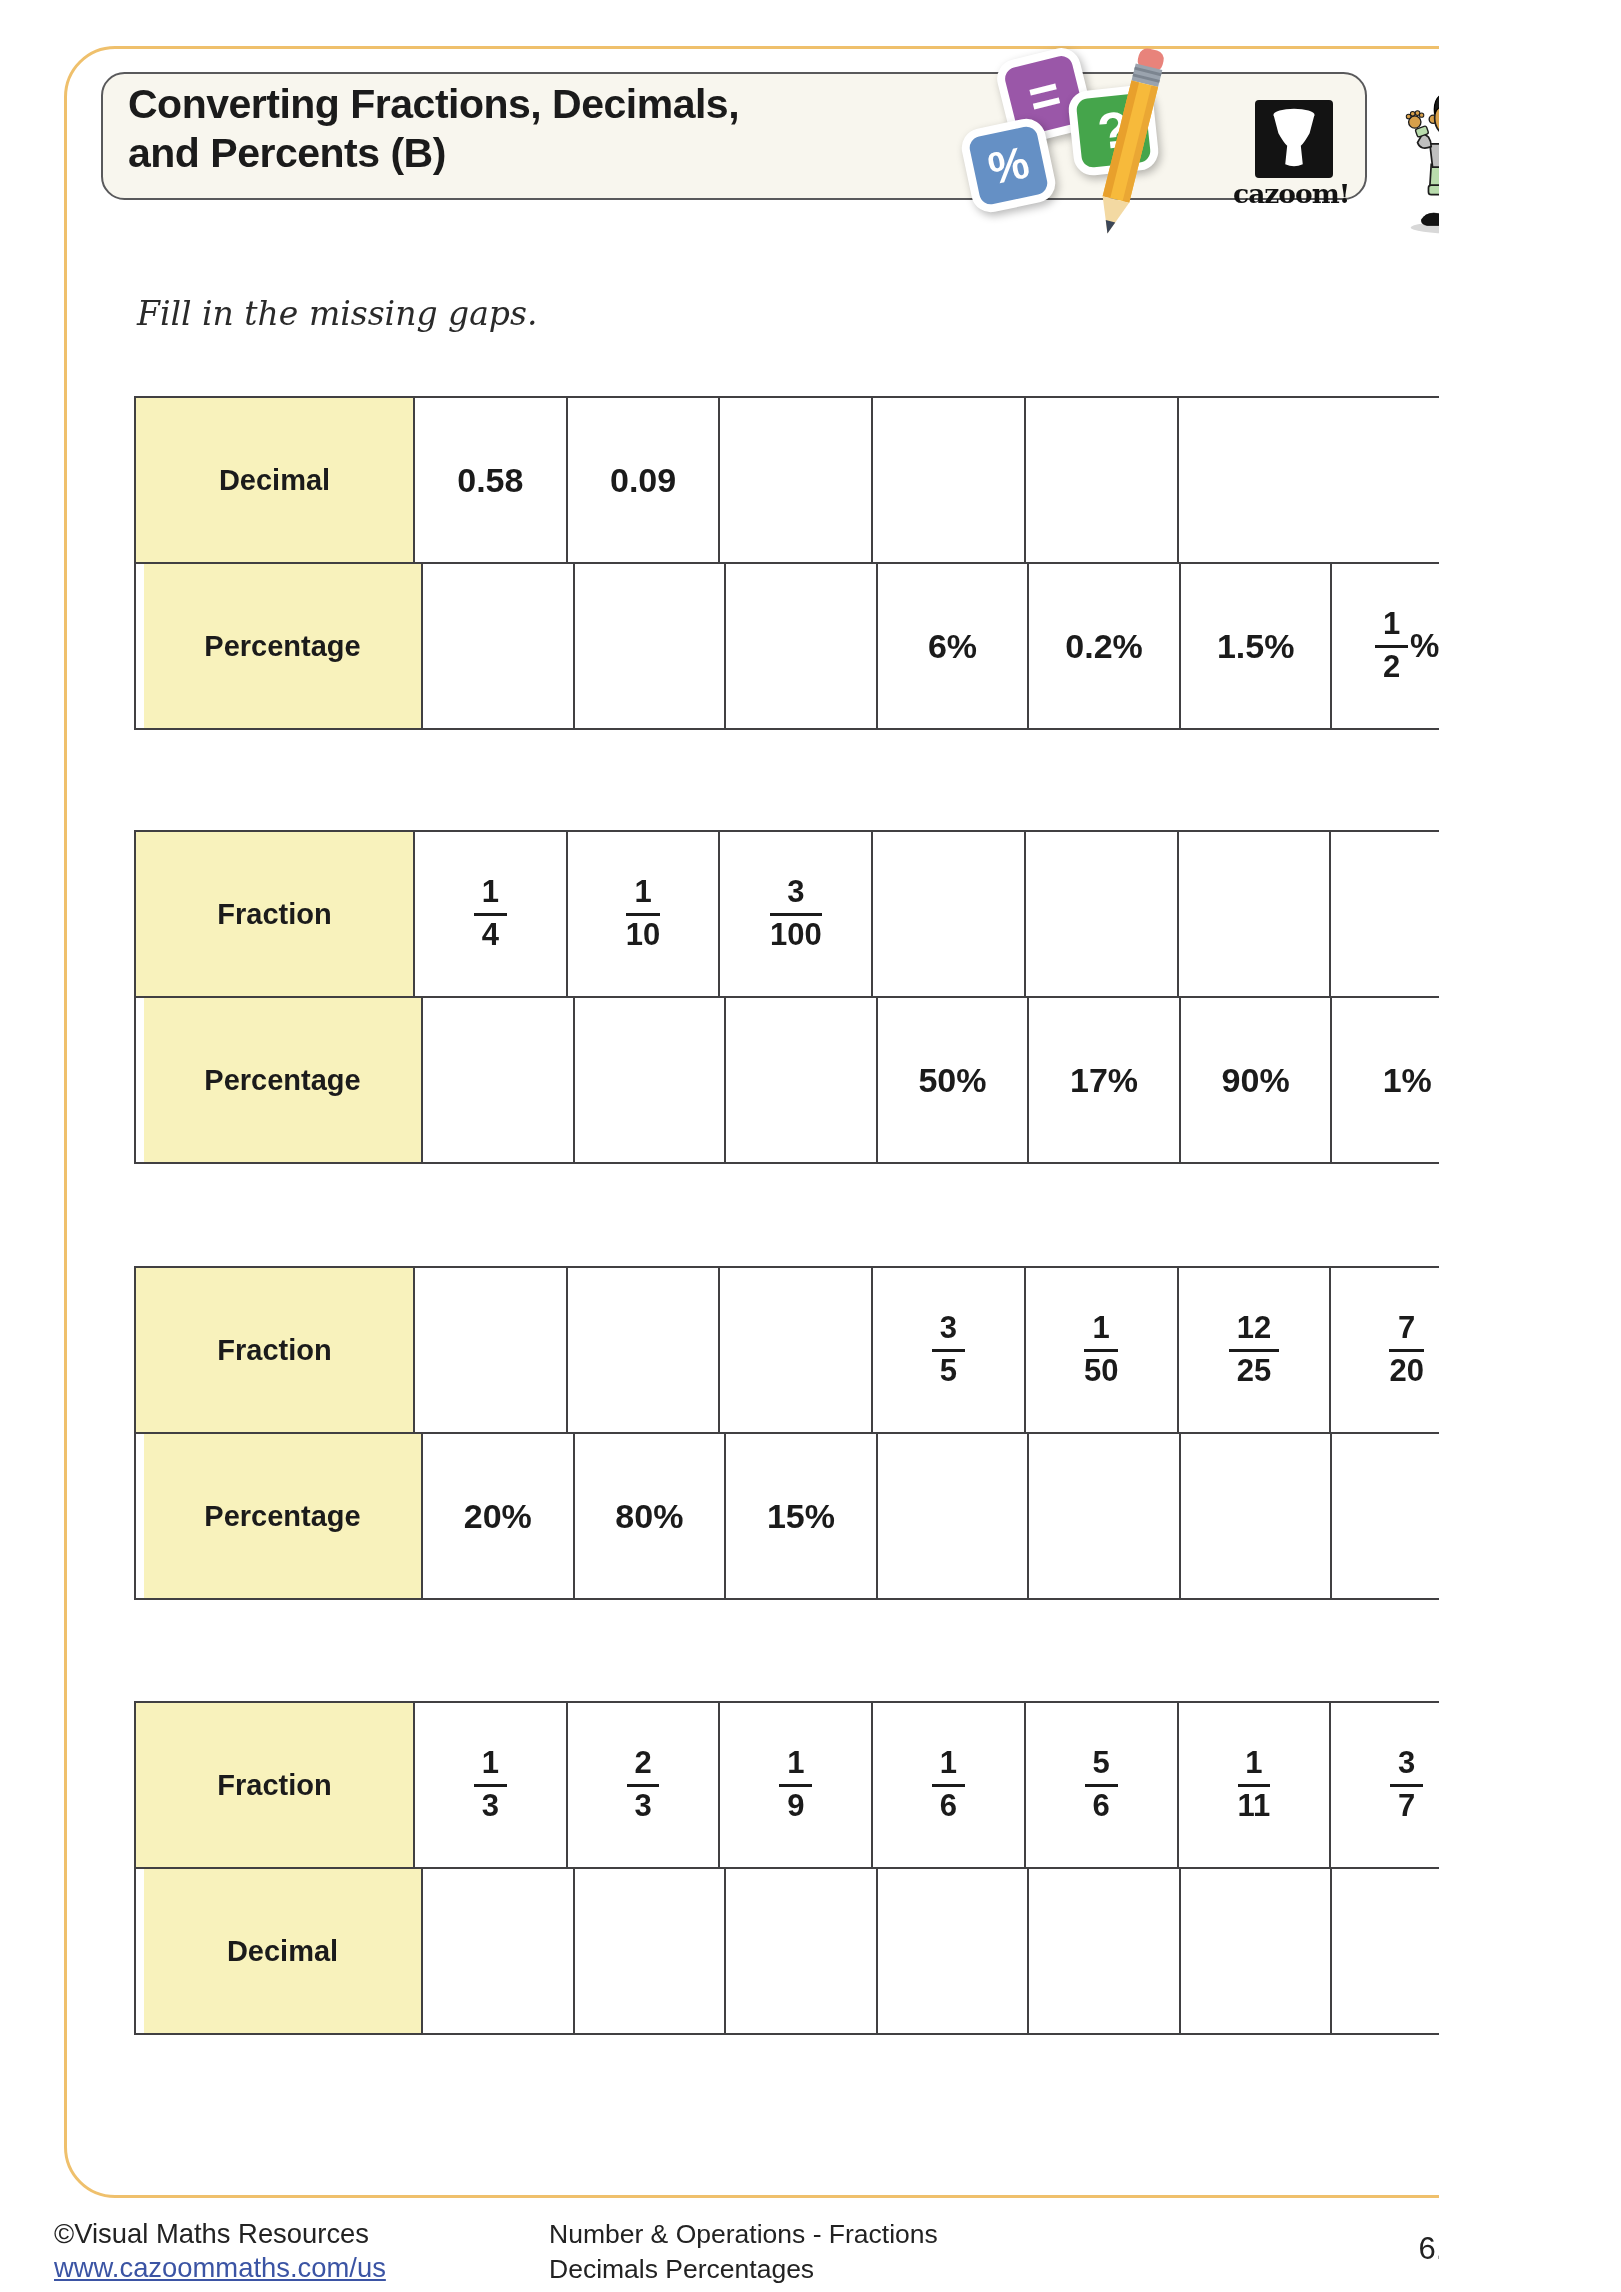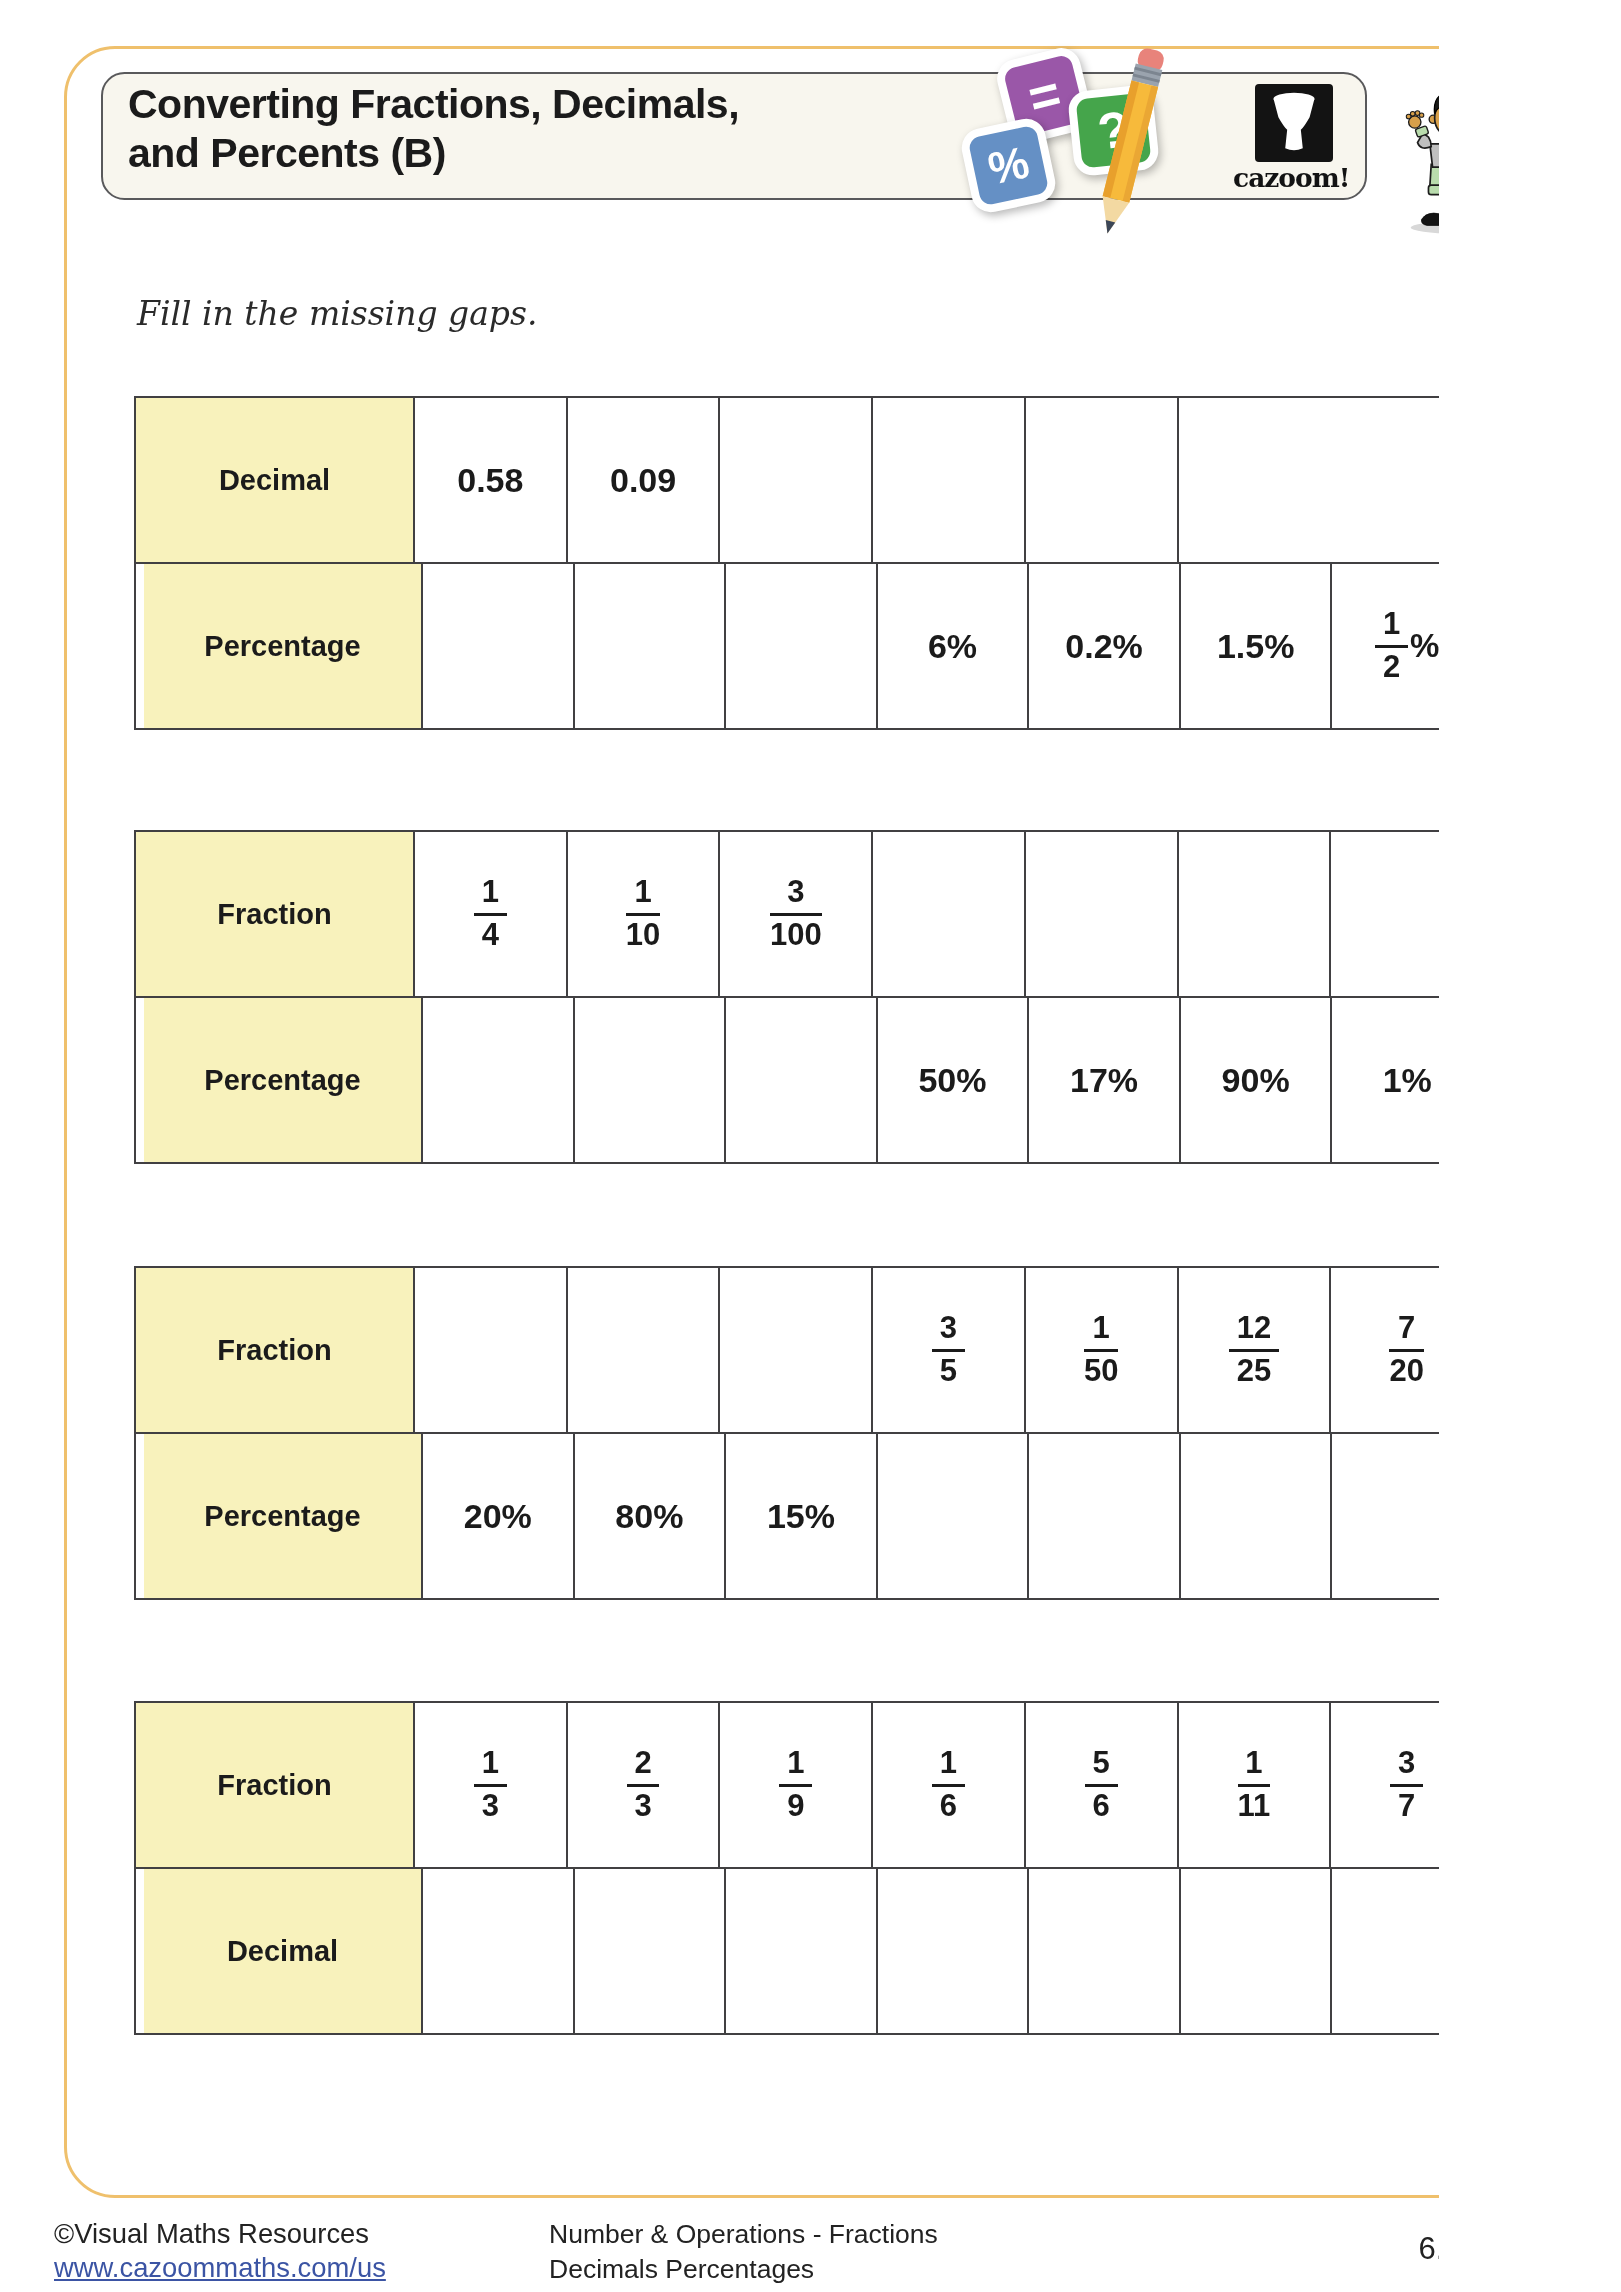--- a/index.html
+++ b/index.html
@@ -16,21 +16,21 @@
          line-height:49px;letter-spacing:-0.5px;color:#1b1b1b;z-index:2;}
   
   .tile{position:absolute;width:69px;height:69px;border:8.8px solid #fff;border-radius:19.6px;
         box-shadow:2px 3.9px 8.8px rgba(0,0,0,.28);display:flex;align-items:center;justify-content:center;
         color:#fff;font-weight:700;z-index:3;}
   #tile-equals{left:1002px;top:53px;background:#9a57a8;transform:rotate(-14deg);font-size:53px;}
   #tile-percent{left:966px;top:123px;background:#6590c5;transform:rotate(-12deg);font-size:45px;}
   #tile-question{left:1071px;top:88px;background:#45a54b;transform:rotate(-6deg);font-size:51px;z-index:4;}
   #pencil{position:absolute;left:1129px;top:47px;z-index:5;transform:rotate(14deg);transform-origin:21.6px 9.8px;}
   
-  #logo{position:absolute;left:1233px;top:84px;width:108px;text-align:center;z-index:2;}
+  #logo{position:absolute;left:1233px;top:100px;width:108px;text-align:center;z-index:2;}
   #logo-drum{margin-left:14.7px;}
   #logo-text{font-family:"DejaVu Serif",serif;font-weight:700;font-size:26.5px;color:#131313;
              letter-spacing:-1px;margin-top:-3.9px;}
   #mascot{position:absolute;left:1386px;top:57px;z-index:2;}
   
   #instruction{position:absolute;left:137px;top:294px;font-family:"DejaVu Serif",serif;
                font-style:italic;font-size:33px;color:#2a2a2a;}
   
   .tbl{position:absolute;left:134px;width:1346px;border:2.9px solid #414042;box-sizing:content-box;}
   .trow{display:grid;grid-template-columns:277px repeat(7,1fr);height:164px;}

